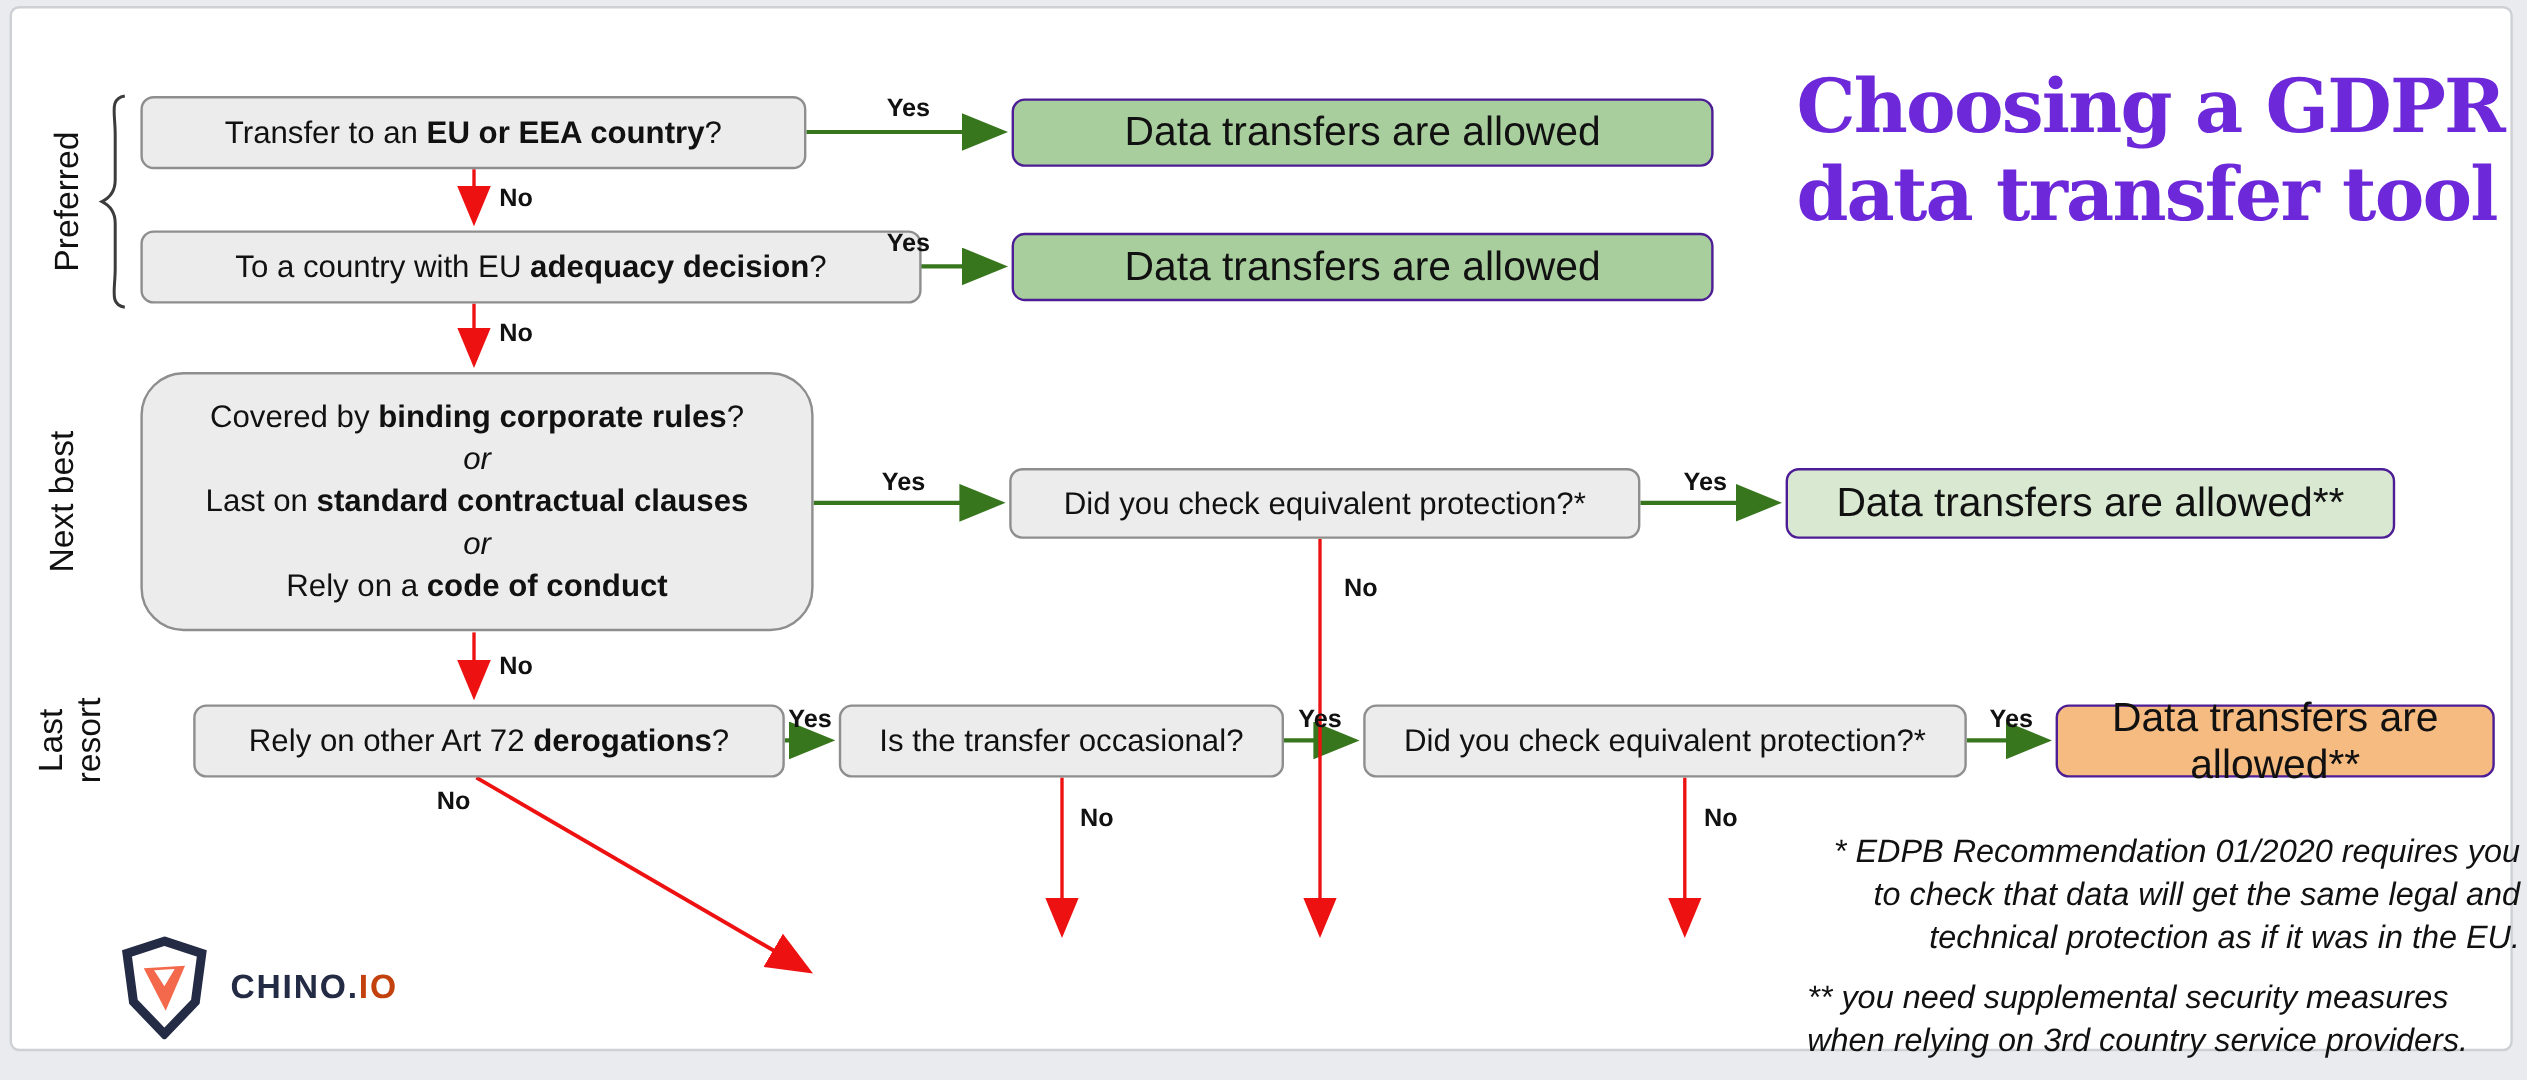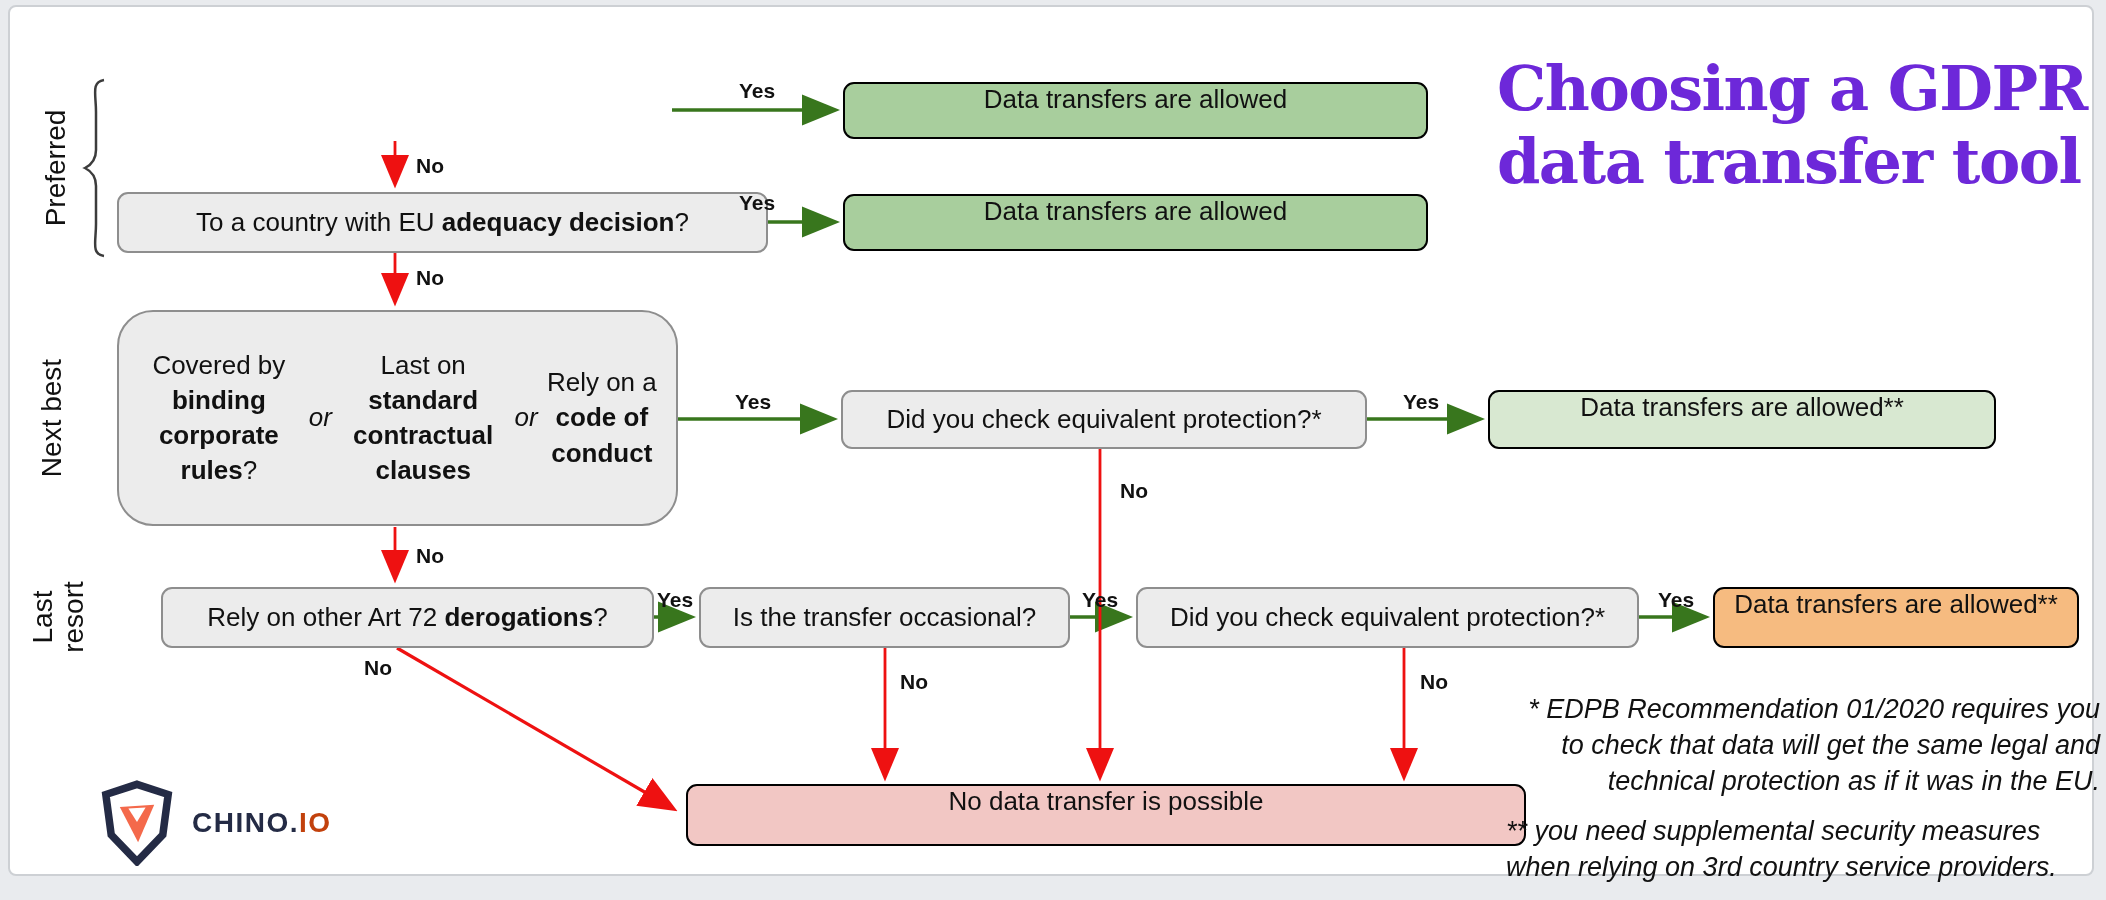--- a/index.html
+++ b/index.html
@@ -5,24 +5,24 @@
   html,body{margin:0;padding:0;background:#e9ebee;}
   #canvas{position:relative;width:2106px;height:900px;background:#e9ebee;
           font-family:"Liberation Sans", sans-serif;color:#111;overflow:hidden;}
   .card{position:absolute;left:8px;top:5px;width:2086px;height:871px;
         background:#ffffff;border:2px solid #cdd0d4;border-radius:8px;box-sizing:border-box;}
   #edges{position:absolute;left:0;top:0;pointer-events:none;}
 
   .qbox{position:absolute;background:#ececec;border:2px solid #8e8e8e;border-radius:11px;
         display:flex;align-items:center;justify-content:center;text-align:center;
         font-size:26px;line-height:1.35;box-sizing:border-box;padding:2px 10px;}
-  .bigbox{border-radius:36px;padding:14px 10px;}
-  .outcome{position:absolute;border:2px solid #000000;border-radius:11px;
-        display:flex;align-items:flex-start;justify-content:center;text-align:center;
-        font-size:26px;box-sizing:border-box;}
+  .bigbox{border-radius:36px;flex-direction:column;padding:14px 10px;}
+  .outcome{position:absolute;border:2px solid #4c1d95;border-radius:11px;
+        display:flex;align-items:center;justify-content:center;text-align:center;
+        font-size:34px;box-sizing:border-box;}
   .green{background:#a8ce9d;}
   .lightgreen{background:#d8e8d1;}
   .orange{background:#f6bb80;}
   .pink{background:#f2c7c4;}
   .b{font-weight:bold;}
   .i{font-style:italic;}
 
   .lbl{position:absolute;font-weight:bold;font-size:21px;white-space:nowrap;}
   .lbl.ctr{transform:translate(-50%,-50%);}
   .lbl.lft{transform:translate(0,-50%);}
@@ -83,20 +83,23 @@
   <div class="vlabel" style="left:52px;top:418px;">
     <div class="inner">Next best</div>
   </div>
   <div class="vlabel" style="left:58px;top:617px;">
     <div class="inner">
       <div>Last</div>
       <div>resort</div>
     </div>
   </div>
 
+  <div class="qbox" style="left:117px;top:80px;width:555px;height:61px;">
+    <span><span>Transfer to an </span><span class="b">EU or EEA country</span><span>?</span></span>
+  </div>
   <div class="qbox" style="left:117px;top:192px;width:651px;height:61px;">
     <span><span>To a country with EU </span><span class="b">adequacy decision</span><span>?</span></span>
   </div>
   <div class="qbox bigbox" style="left:117px;top:310px;width:561px;height:216px;">
     <div><span>Covered by </span><span class="b">binding corporate rules</span><span>?</span></div>
     <div class="i">or</div>
     <div><span>Last on </span><span class="b">standard contractual clauses</span><span></span></div>
     <div class="i">or</div>
     <div><span>Rely on a </span><span class="b">code of conduct</span><span></span></div>
   </div>
@@ -117,23 +120,20 @@
     <span>Data transfers are allowed</span>
   </div>
   <div class="outcome green" style="left:843px;top:194px;width:585px;height:57px;">
     <span>Data transfers are allowed</span>
   </div>
   <div class="outcome lightgreen" style="left:1488px;top:390px;width:508px;height:59px;">
     <span>Data transfers are allowed**</span>
   </div>
   <div class="outcome orange" style="left:1713px;top:587px;width:366px;height:61px;">
     <span>Data transfers are allowed**</span>
-  </div>
-  <div class="outcome pink" style="left:686px;top:784px;width:840px;height:62px;">
-    <span>No data transfer is possible</span>
   </div>
 
   <div class="lbl ctr" style="left:757px;top:91px;">Yes</div>
   <div class="lbl ctr" style="left:757px;top:203px;">Yes</div>
   <div class="lbl ctr" style="left:753px;top:402px;">Yes</div>
   <div class="lbl ctr" style="left:1421px;top:402px;">Yes</div>
   <div class="lbl ctr" style="left:675px;top:600px;">Yes</div>
   <div class="lbl ctr" style="left:1100px;top:600px;">Yes</div>
   <div class="lbl ctr" style="left:1676px;top:600px;">Yes</div>
 

